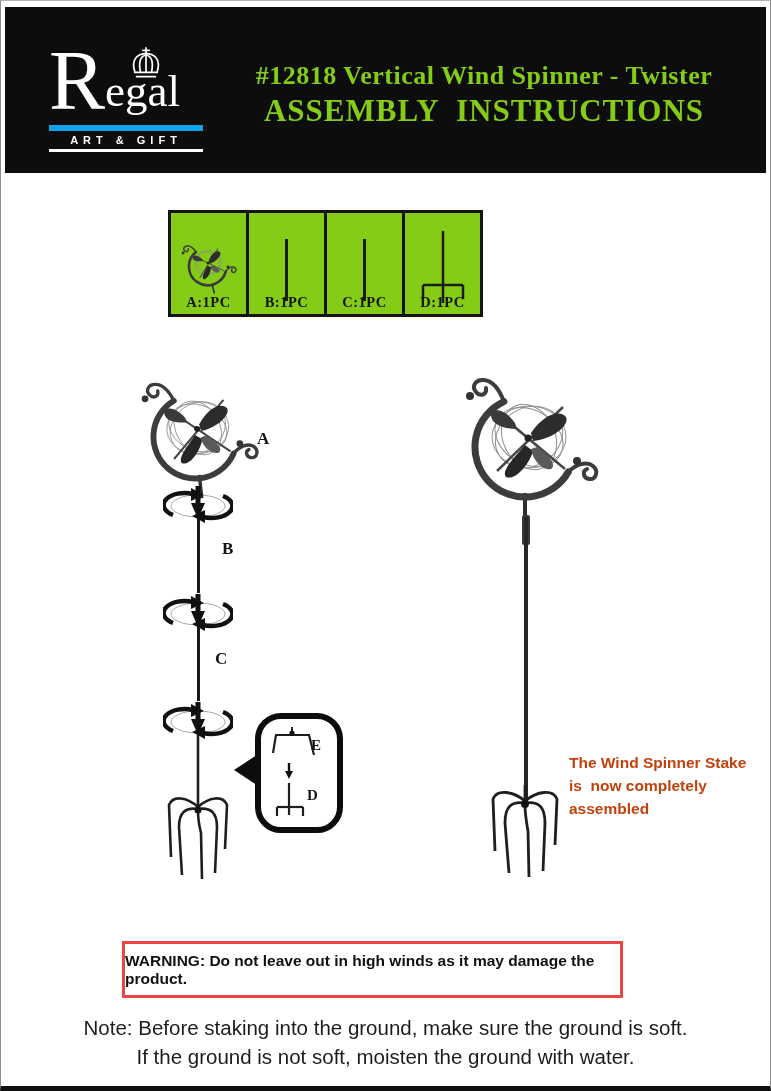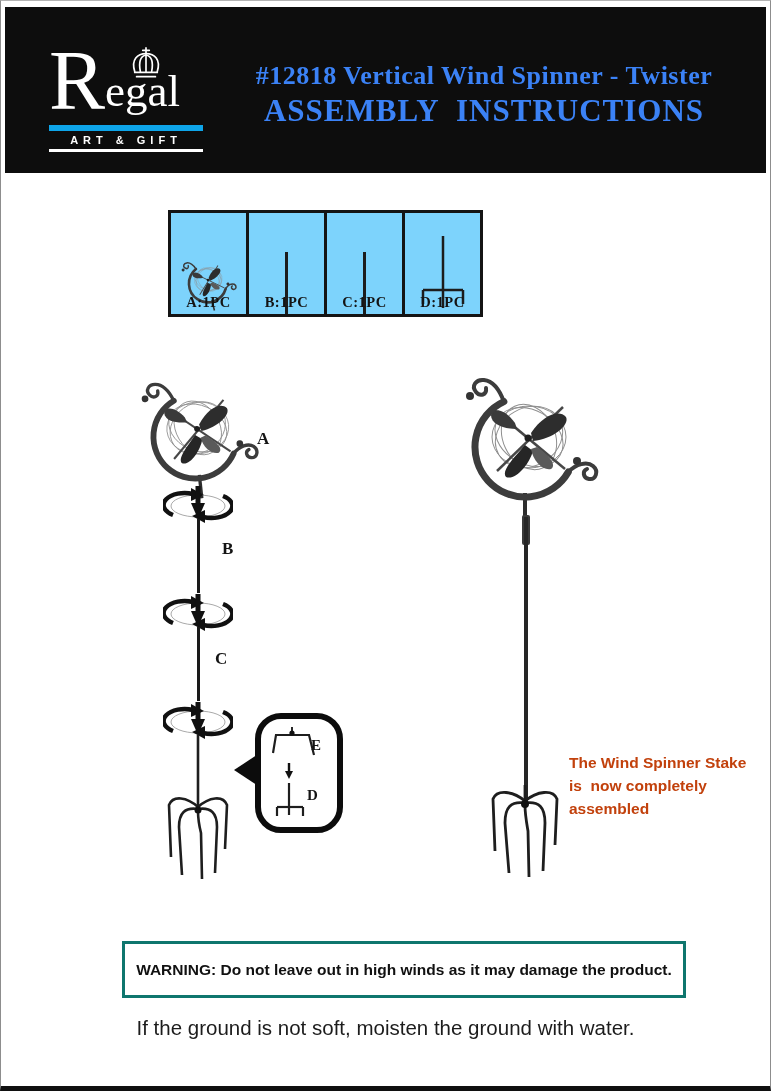--- a/index.html
+++ b/index.html
@@ -14,28 +14,28 @@
   .header{position:absolute; left:4px; top:6px; width:761px; height:166px; background:#0d0d0d;}
   .logo{position:absolute; left:44px; top:40px; width:156px; height:102px; color:#fff;}
   .logo .initial{position:absolute; left:0; top:-8px; font-size:84px; line-height:1; font-weight:400;}
   .logo .rest{position:absolute; left:56px; top:22px; font-size:45px; line-height:1;}
   .logo .crown{position:absolute; left:78px; top:0px;}
   .logo .tagline{
     position:absolute; left:0; top:78px; width:154px; text-align:center;
     border-top:6px solid #0ea5e9; border-bottom:3px solid #fff; padding:3px 0 3px 0;
     font-family:"Liberation Sans", sans-serif; font-weight:bold; font-size:11px; letter-spacing:5px;
   }
-  .titles{position:absolute; left:205px; top:54px; width:548px; text-align:center; color:#3b82f6;}
+  .titles{position:absolute; left:205px; top:54px; width:548px; text-align:center; color:#84cc16;}
   .title1{font-size:26px; font-weight:bold; letter-spacing:0.5px;}
   .title2{font-size:31px; font-weight:bold; margin-top:2px; letter-spacing:1px; white-space:pre;}
   
   .parts{position:absolute; left:167px; top:209px; display:flex;}
   .part-box{
     position:relative; width:81px; height:107px; border:3px solid #141414; box-sizing:border-box;
-    background:#7dd3fc; display:flex; align-items:flex-end; justify-content:center;
+    background:#84cc16; display:flex; align-items:center; justify-content:center;
   }
   .part-box + .part-box{margin-left:-3px;}
   .part-label{
     position:absolute; bottom:3px; left:0; width:100%; text-align:center;
     font-weight:bold; font-size:14.5px; letter-spacing:0.5px;
   }
   .rod-icon{width:3px; height:62px; background:#1c1c1c; margin-top:12px;}
   
   .dline{position:absolute; width:3px; background:#1a1a1a;}
   .dlabel{position:absolute; font-weight:bold; font-size:17px;}
@@ -47,22 +47,22 @@
     position:absolute; left:-27px; top:34px; width:0; height:0;
     border-top:17px solid transparent; border-bottom:17px solid transparent; border-right:26px solid #0c0c0c;
   }
   .callout .lab-e{position:absolute; left:50px; top:18px; font-weight:bold; font-size:15px;}
   .callout .lab-d{position:absolute; left:46px; top:68px; font-weight:bold; font-size:15px;}
   .caption{position:absolute; left:568px; top:750px; font-family:"Liberation Sans", sans-serif;
     font-weight:bold; font-size:15.5px; line-height:23px; color:#c2410c;}
   .caption div{white-space:pre;}
   
   .warning{
-    position:absolute; left:121px; top:940px; width:564px; height:57px; box-sizing:border-box;
-    border:3px solid #0f766e; display:flex; align-items:center; justify-content:center;
+    position:absolute; left:121px; top:940px; width:501px; height:57px; box-sizing:border-box;
+    border:3px solid #ef4444; display:flex; align-items:center; justify-content:center;
     font-family:"Liberation Sans", sans-serif; font-weight:bold; font-size:15.5px; color:#111;
   }
   .note{
     position:absolute; left:0; top:1012px; width:100%; text-align:center;
     font-family:"Liberation Sans", sans-serif; font-size:20.5px; line-height:29px; color:#1c1c1c;
   }
   svg{display:block;}
 </style>
 </head>
 <body>
@@ -258,16 +258,17 @@
     <div>The Wind Spinner Stake</div>
     <div>is  now completely</div>
     <div>assembled</div>
   </div>
 
   <div class="warning">
     <span>WARNING: Do not leave out in high winds as it may damage the product.</span>
   </div>
 
   <div class="note">
+    <div>Note: Before staking into the ground, make sure the ground is soft.</div>
     <div>If the ground is not soft, moisten the ground with water.</div>
   </div>
 
 </div>
 
 </body></html>

